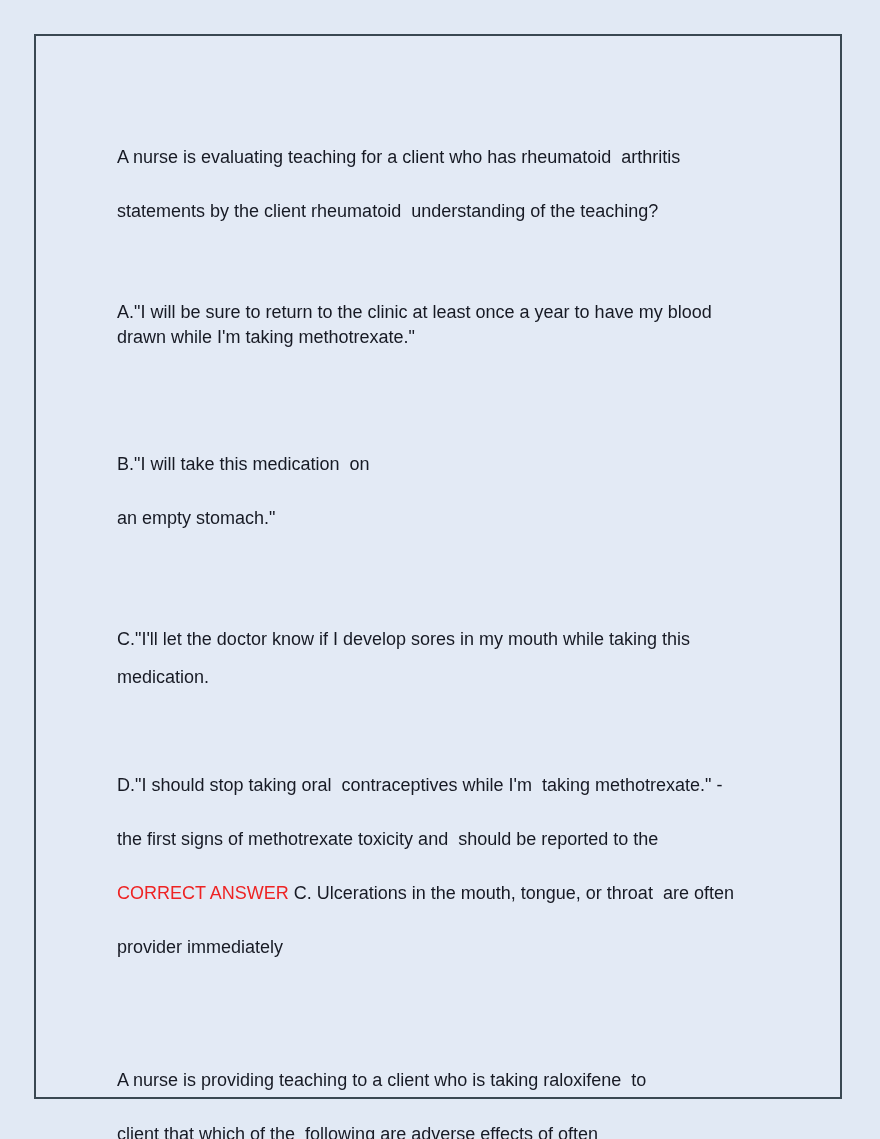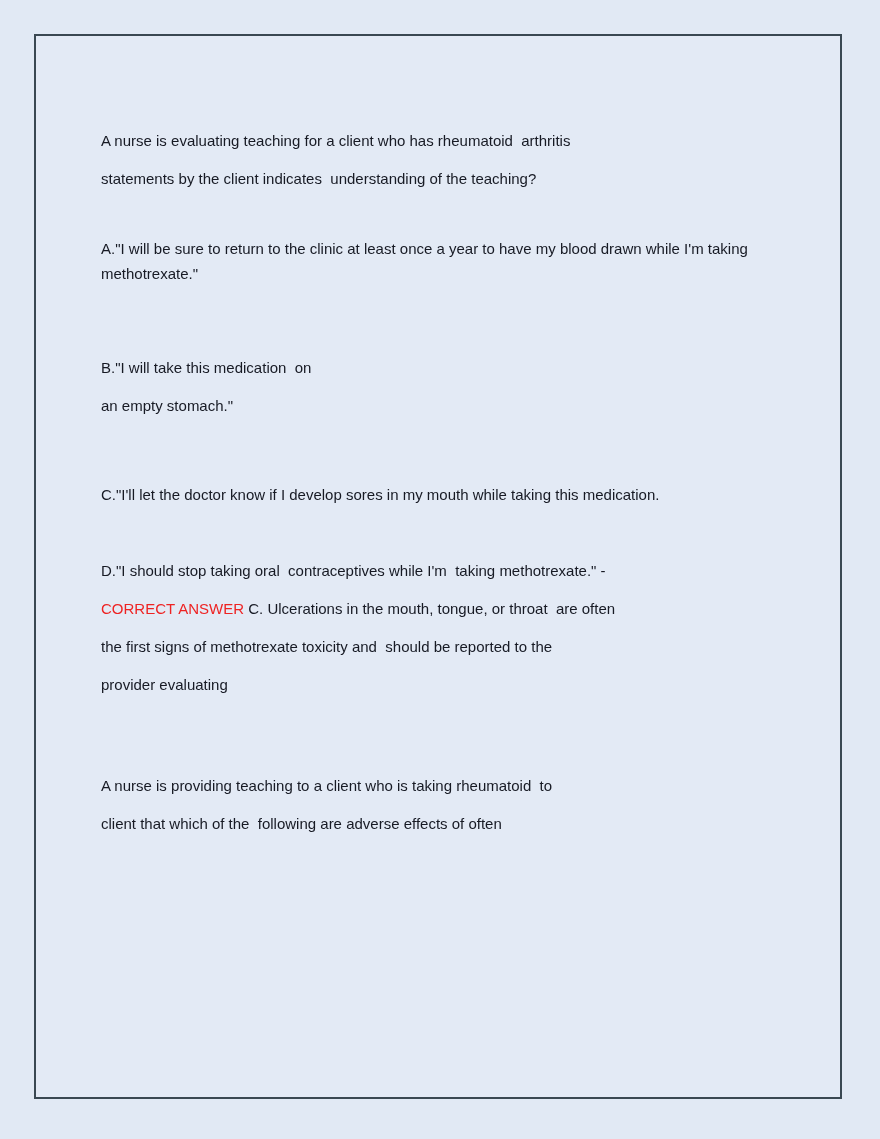--- a/index.html
+++ b/index.html
@@ -27,24 +27,24 @@
 
   #doc-body {
     position: absolute;
     left: 65px;
     top: 86px;
     width: 672px;
   }
 
   .para {
     color: #171a24;
-    font-size: 15px;
+    font-size: 18px;
     line-height: 38px;
     white-space: pre-wrap;
-    margin: 0;
+    margin: 16px;
   }
 
   
   .para.wrapped {
     line-height: 25px;
   }
 
   .gap-block {
     height: 38px;
   }
@@ -59,48 +59,48 @@
     color: #ee2323;
   }
 </style>
 </head>
 <body>
 
 <div id="page-sheet">
   <div id="doc-body">
 
     <div class="para">A nurse is evaluating teaching for a client who has rheumatoid  arthritis</div>
-    <div class="para">statements by the client indicates  understanding of the teaching?</div>
+    <div class="para">statements by the client rheumatoid  understanding of the teaching?</div>
 
     <div class="gap-block"></div>
 
     <div class="para wrapped">A."I will be sure to return to the clinic at least once a year to have my blood drawn while I'm taking methotrexate."</div>
 
     <div class="gap-block"></div>
     <div class="gap-small"></div>
 
     <div class="para">B."I will take this medication  on</div>
     <div class="para">an empty stomach."</div>
 
     <div class="gap-block"></div>
     <div class="gap-half"></div>
 
     <div class="para">C."I'll let the doctor know if I develop sores in my mouth while taking this medication.</div>
 
     <div class="gap-block"></div>
 
     <div class="para">D."I should stop taking oral  contraceptives while I'm  taking methotrexate." -</div>
 
+    <div class="para">the first signs of methotrexate toxicity and  should be reported to the</div>
     <div class="para"><span class="correct-answer">CORRECT ANSWER</span><span> C. Ulcerations in the mouth, tongue, or throat  are often</span></div>
-    <div class="para">the first signs of methotrexate toxicity and  should be reported to the</div>
-    <div class="para">provider evaluating</div>
+    <div class="para">provider immediately</div>
 
     <div class="gap-block"></div>
     <div class="gap-small"></div>
 
-    <div class="para">A nurse is providing teaching to a client who is taking rheumatoid  to</div>
+    <div class="para">A nurse is providing teaching to a client who is taking raloxifene  to</div>
     <div class="para">client that which of the  following are adverse effects of often</div>
 
     <div class="gap-half"></div>
 
 
   </div>
 </div>
 
 </body></html>

